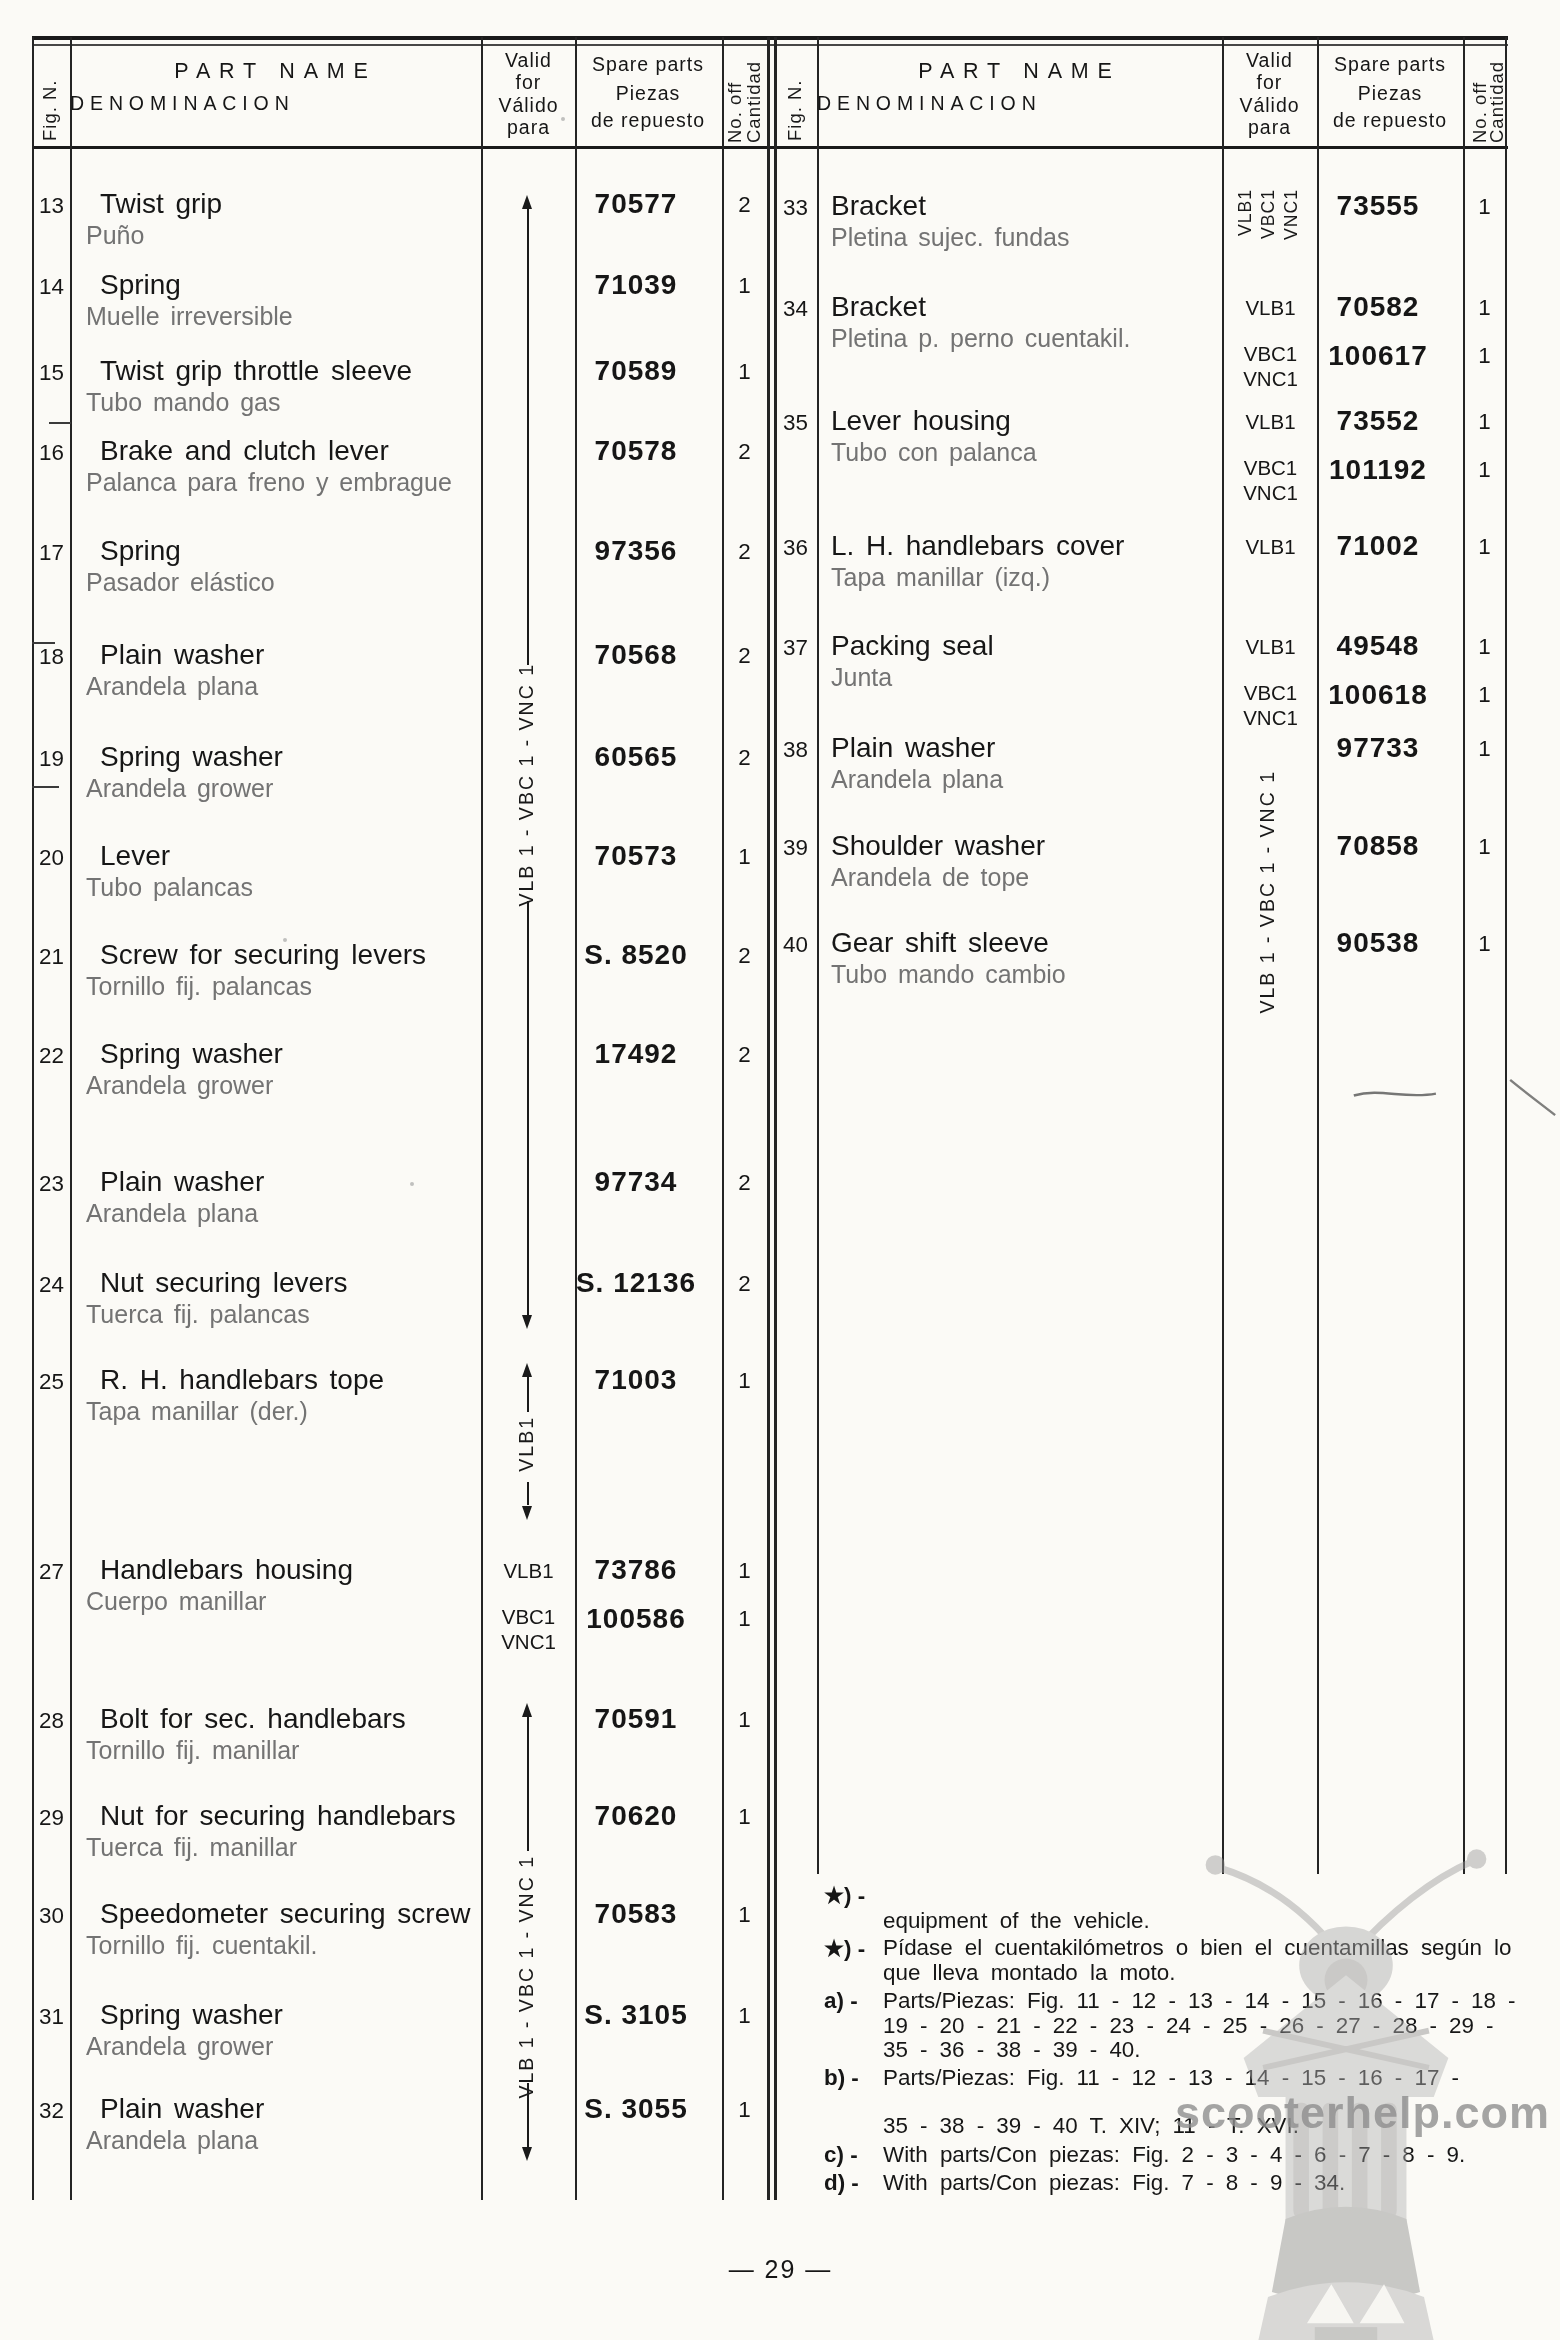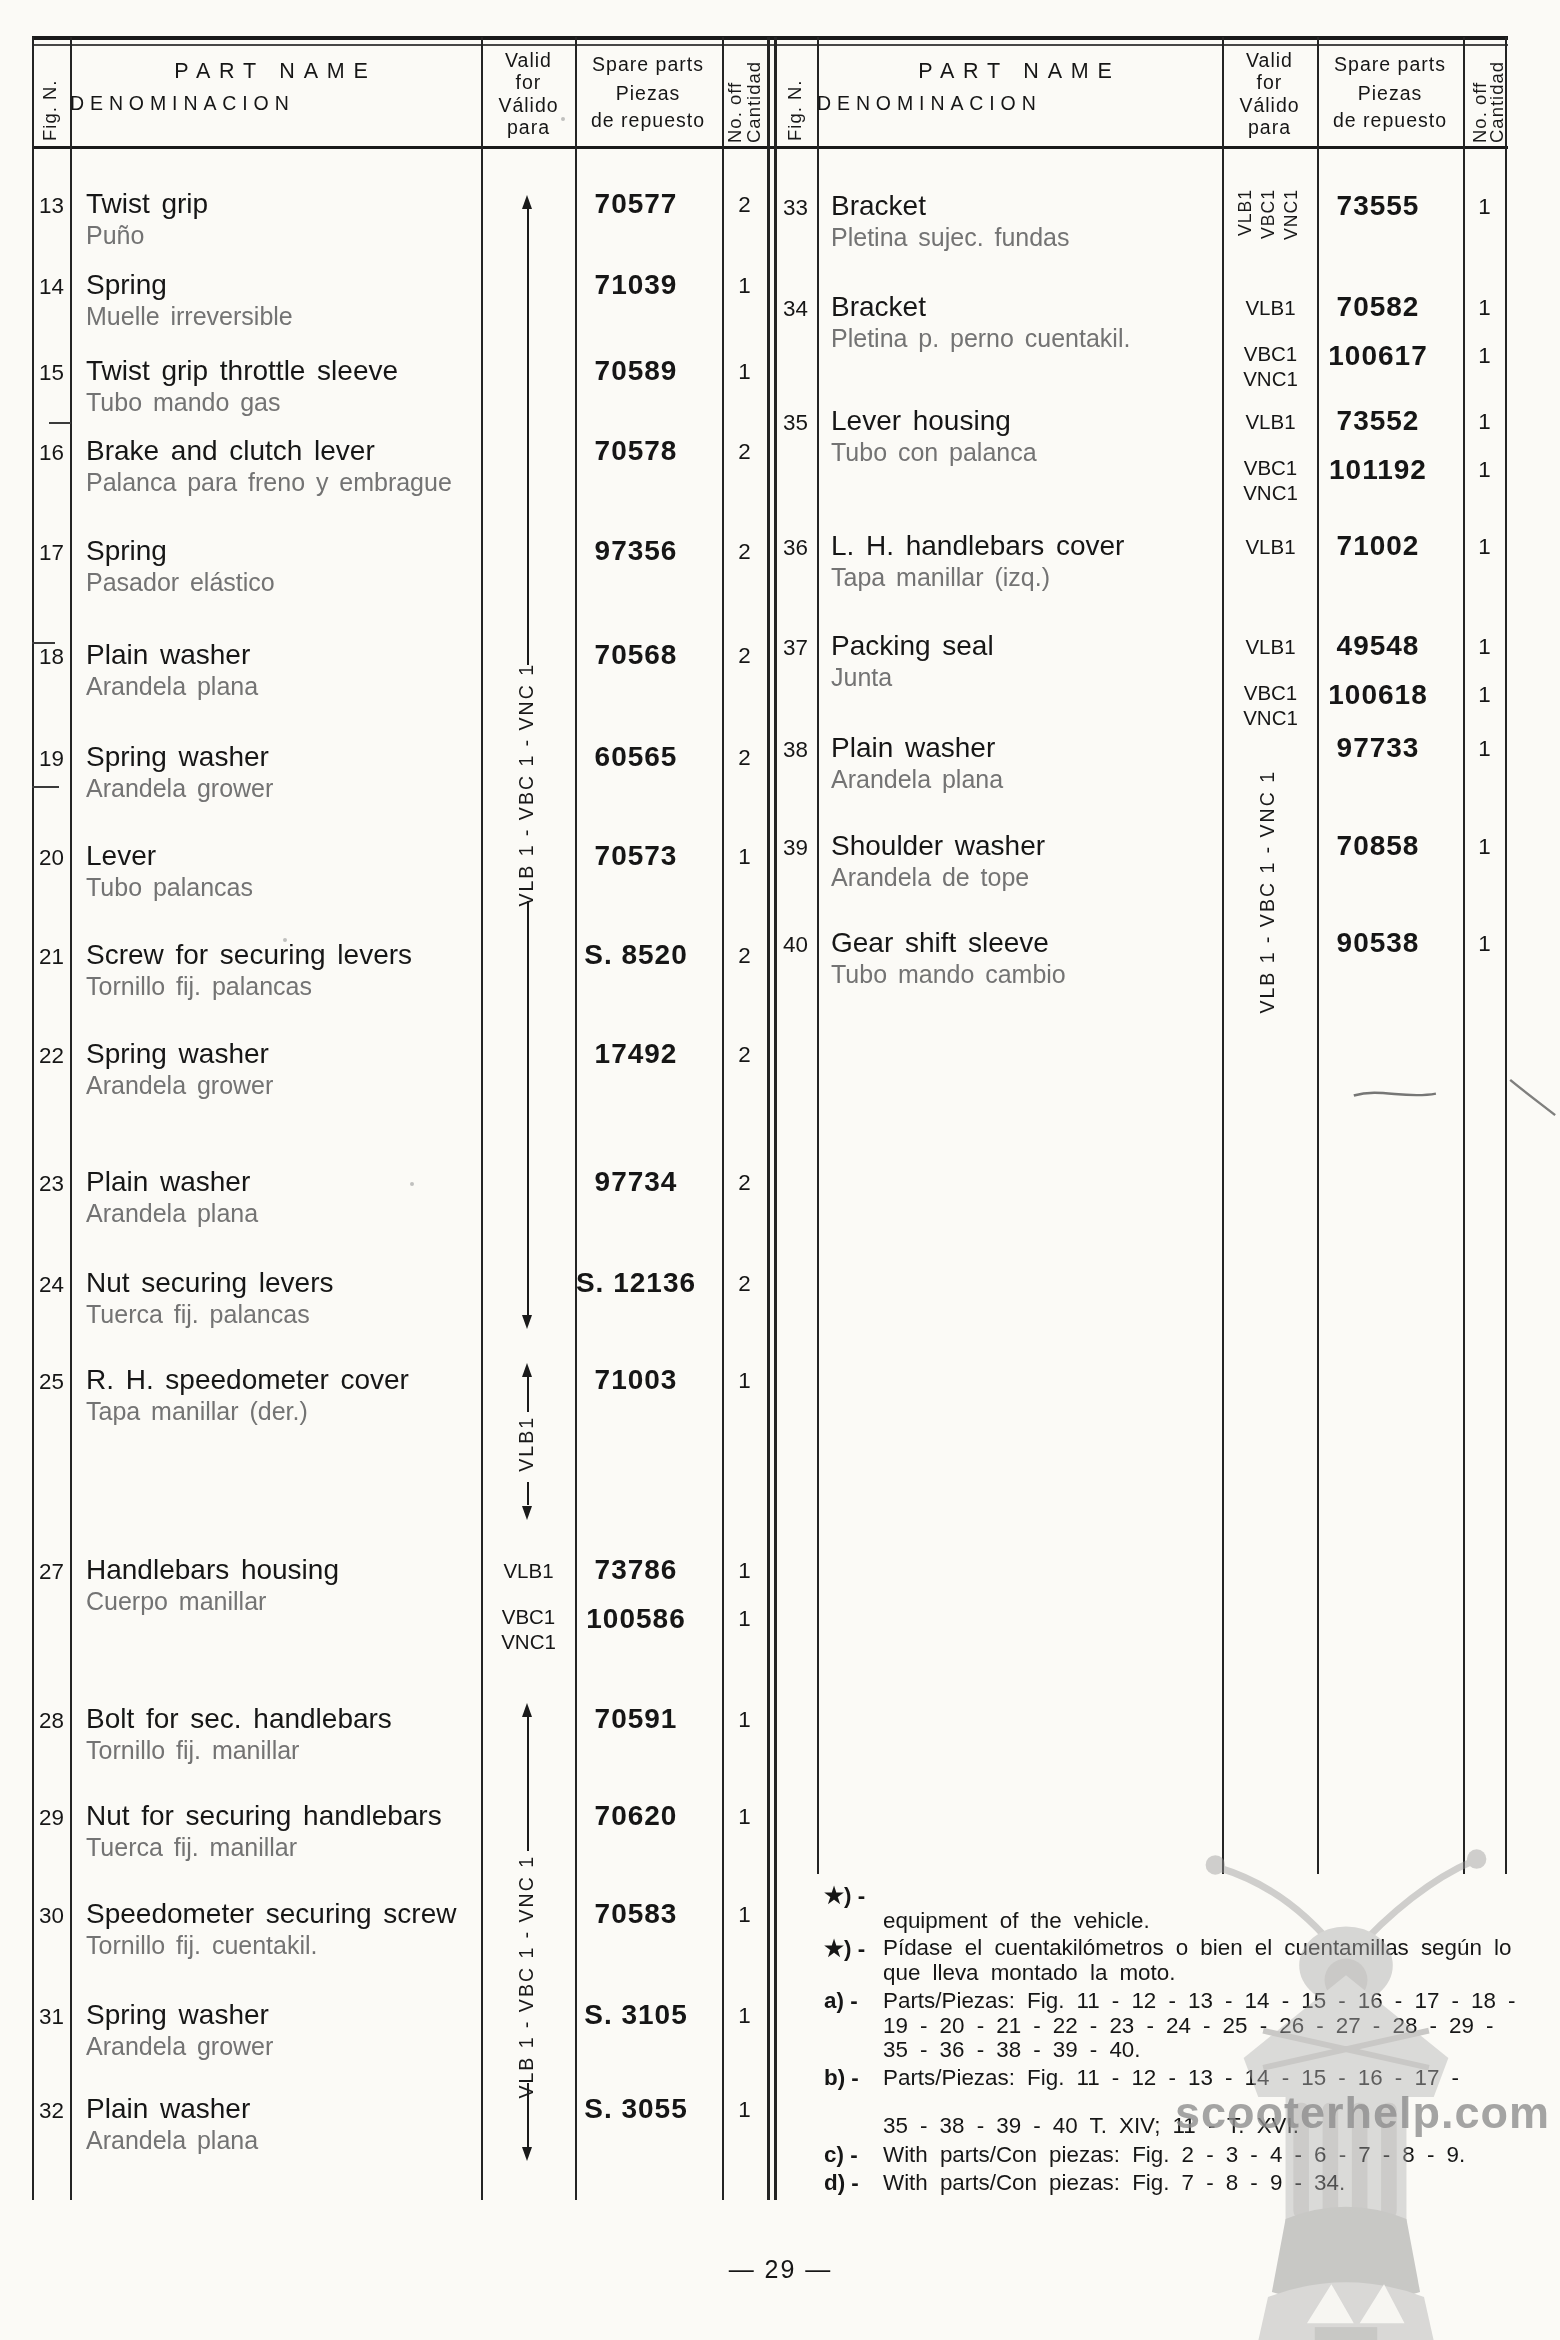--- a/index.html
+++ b/index.html
@@ -12,21 +12,21 @@
   .hc{position:absolute;text-align:center;font-size:19.5px;line-height:22.4px;letter-spacing:1px;}
   .pn{position:absolute;text-align:center;font-size:21.5px;letter-spacing:8.8px;white-space:nowrap;}
   .dn{position:absolute;text-align:left;font-size:19.5px;letter-spacing:5.9px;white-space:nowrap;}
   .rothead{position:absolute;writing-mode:vertical-rl;transform:rotate(180deg);
            font-size:18.5px;letter-spacing:1px;white-space:nowrap;color:#1a1a1a;}
   
   .lr,.rr{position:absolute;left:32px;width:735px;height:68px;}
   .rr{left:774px;}
   .fig{position:absolute;left:0;width:39px;top:4.9px;text-align:center;font-size:22.4px;}
   .rr .fig{width:43px;}
-  .nen{position:absolute;left:54px;top:0;font-size:28px;white-space:nowrap;word-spacing:3.9px;}
+  .nen{position:absolute;left:68px;top:0;font-size:28px;white-space:nowrap;word-spacing:3.9px;}
   .rr .nen{left:57px;}
   .nes{position:absolute;left:54px;top:33px;font-size:25px;white-space:nowrap;word-spacing:3.9px;color:#737373;}
   .rr .nes{left:57px;}
   .num{position:absolute;left:533px;width:142px;top:0;text-align:center;font-weight:bold;
        font-size:28px;letter-spacing:1px;}
   .qty{position:absolute;left:690px;width:45px;top:3.9px;text-align:center;font-size:22.4px;}
   .rr .qty{left:689px;width:43px;}
   .val{position:absolute;left:449px;width:95px;top:4.9px;text-align:center;font-size:20.5px;}
   .v2{top:51px;}
   .v3{top:76px;}
@@ -187,21 +187,21 @@
   </div>
   <div class="lr" style="top:1267px">
     <span class="fig">24</span>
     <span class="nen">Nut securing levers</span>
     <span class="nes">Tuerca fij. palancas</span>
     <span class="num">S. 12136</span>
     <span class="qty">2</span>
   </div>
   <div class="lr" style="top:1364px">
     <span class="fig">25</span>
-    <span class="nen">R. H. speedometer cover</span>
+    <span class="nen">R. H. handlebars tope</span>
     <span class="nes">Tapa manillar (der.)</span>
     <span class="num">71003</span>
     <span class="qty">1</span>
   </div>
   <div class="lr" style="top:1554px">
     <span class="fig">27</span>
     <span class="nen">Handlebars housing</span>
     <span class="nes">Cuerpo manillar</span>
     <span class="val">VLB1</span>
     <span class="val v2">VBC1</span>

